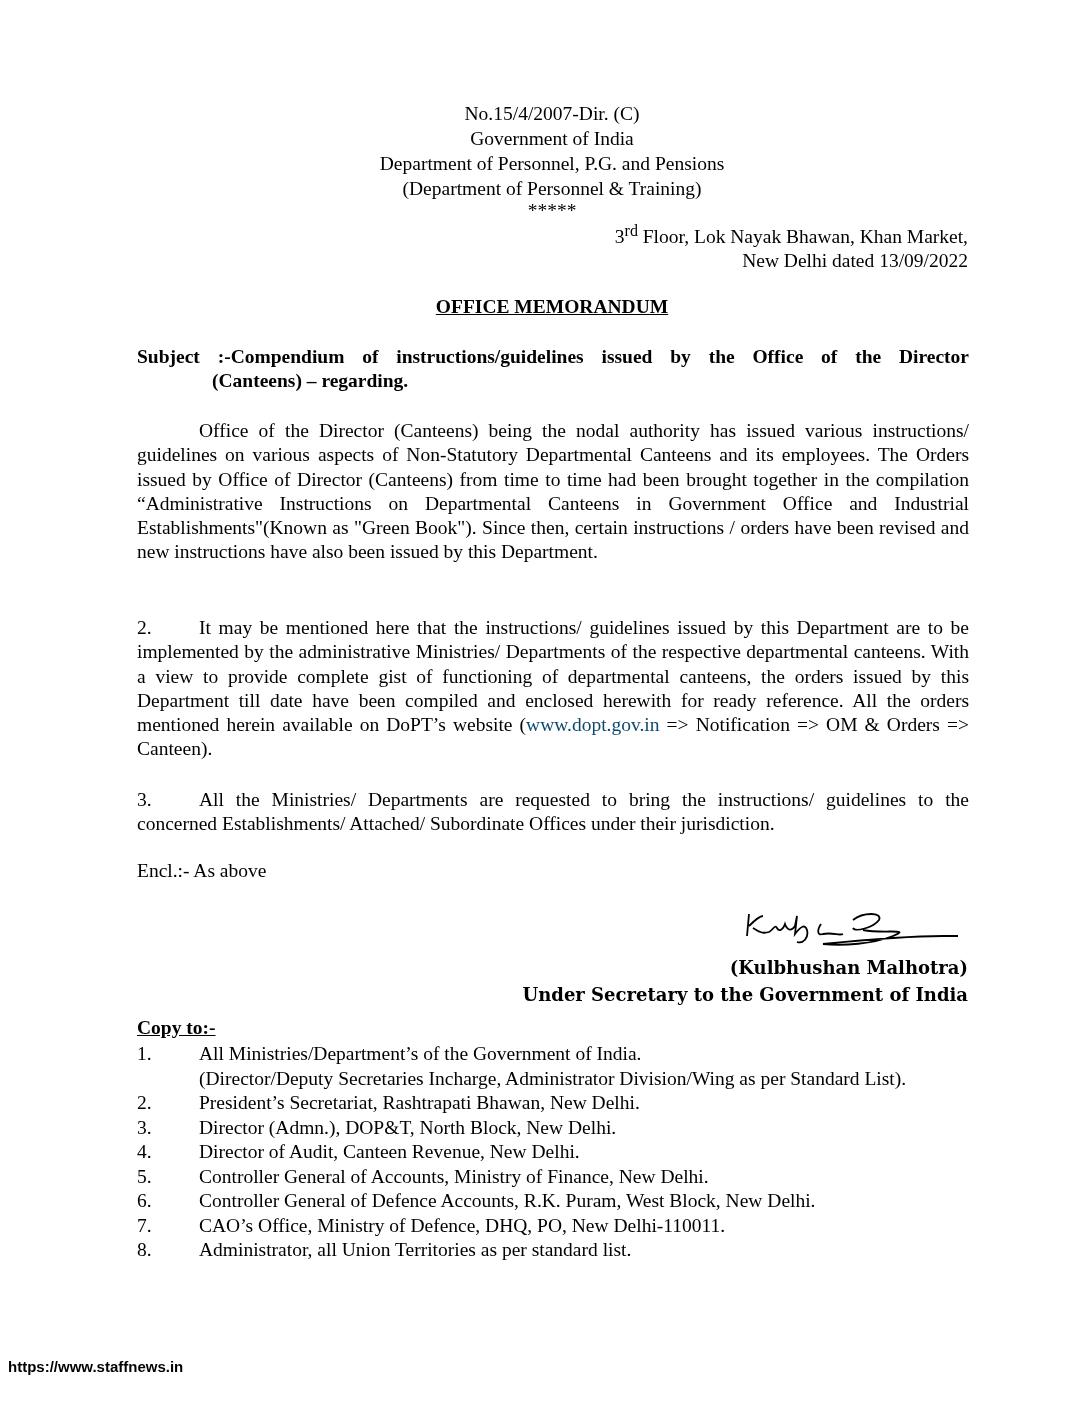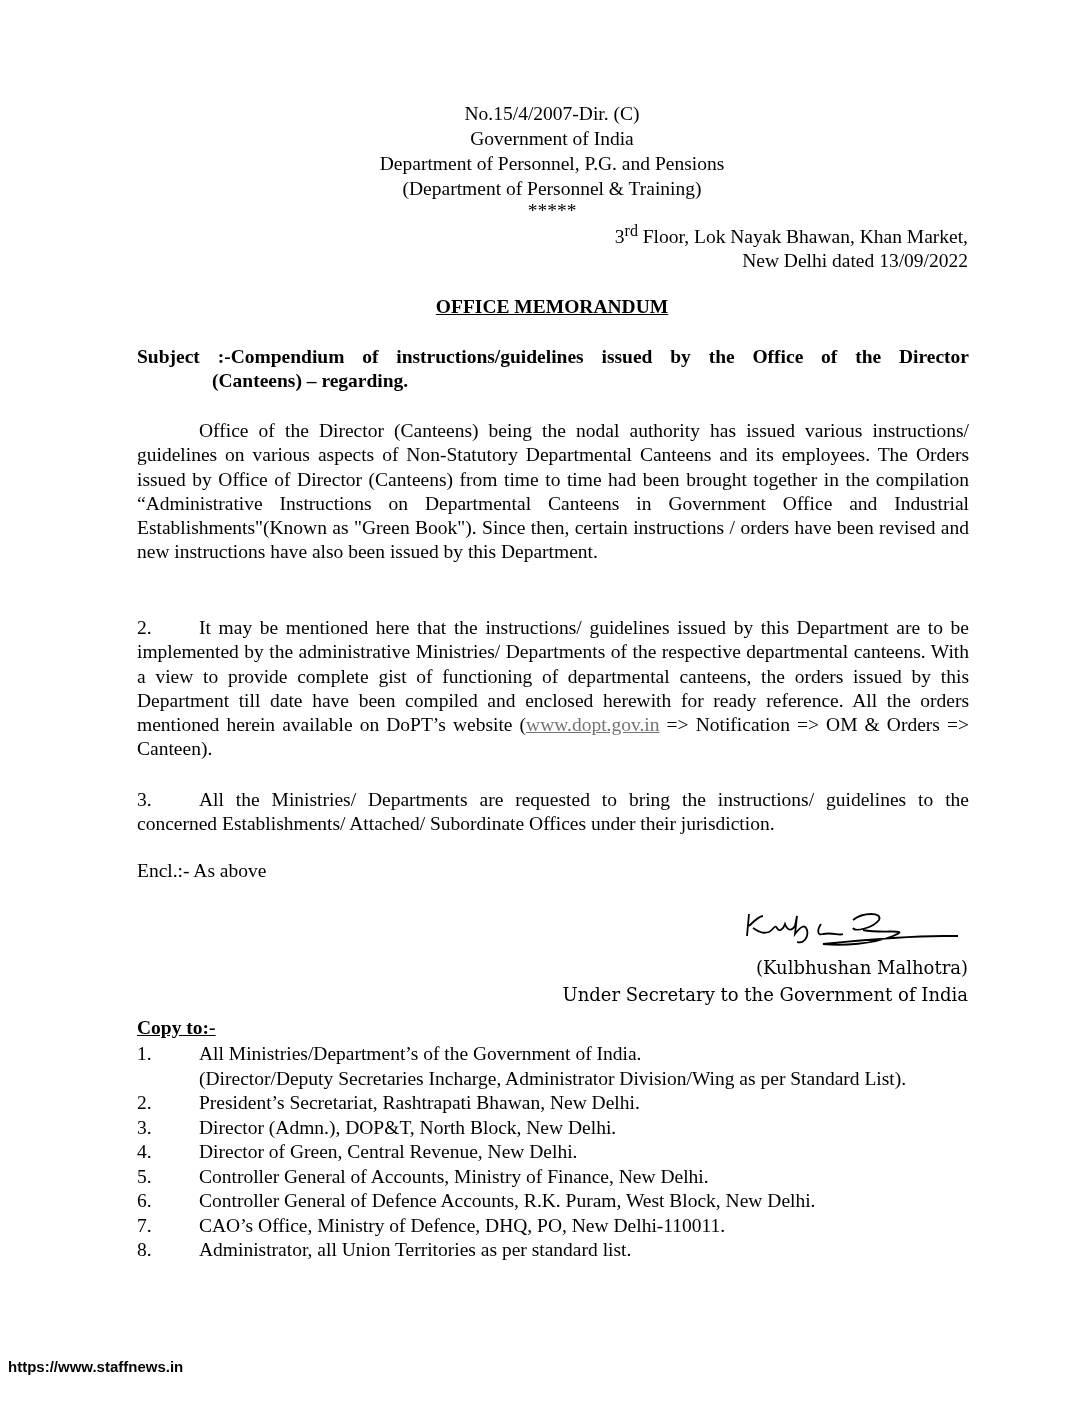--- a/index.html
+++ b/index.html
@@ -11,25 +11,25 @@
     .center-block { position: absolute; left: 0; width: 1088px; text-align: center; line-height: 25px; }
     .right-block { position: absolute; right: 128px; text-align: right; line-height: 24px; }
     .right-block sup { font-size: 16px; vertical-align: 7px; line-height: 0; }
     .om-title { position: absolute; left: 0; width: 1088px; text-align: center; top: 296px; font-weight: bold; text-decoration: underline; }
     .subject { position: absolute; left: 129px; width: 832px; top: 345px; font-weight: bold; line-height: 24px; }
     .subject .first { text-align: justify; text-align-last: justify; }
     .subject .indent { padding-left: 75px; }
     .para { position: absolute; left: 129px; width: 832px; text-align: justify; line-height: 24.3px; }
     .para .num { display: inline-block; width: 62px; }
     .para .ti { display: inline-block; width: 62px; }
-    .link { color: #737373; text-decoration: underline; }
+    .link { color: #0c4a6e; }
     .encl { position: absolute; left: 129px; top: 860px; }
     .sig-img { position: absolute; left: 735px; top: 906px; width: 225px; height: 50px; }
-    .sig-name { position: absolute; right: 128px; top: 957px; font-weight: normal; font-family: "DejaVu Serif", serif; font-size: 18px; }
-    .sig-desig { position: absolute; right: 128px; top: 984px; font-weight: normal; font-family: "DejaVu Serif", serif; font-size: 18px; }
+    .sig-name { position: absolute; right: 128px; top: 957px; font-weight: bold; font-family: "DejaVu Serif", serif; font-size: 18px; }
+    .sig-desig { position: absolute; right: 128px; top: 984px; font-weight: bold; font-family: "DejaVu Serif", serif; font-size: 18px; }
     .copy-title { position: absolute; left: 129px; top: 1017px; font-weight: bold; text-decoration: underline; }
     .copy-list { position: absolute; left: 129px; width: 832px; top: 1042px; line-height: 24.5px; }
     .copy-item { display: flex; }
     .copy-item .n { width: 62px; flex: none; }
     .copy-item .t { flex: 1; text-align: justify; }
     .footer { position: absolute; left: 0; width: 1088px; text-align: left; top: 1358px; font-family: "Liberation Sans", sans-serif; font-weight: bold; font-size: 15px; }
   </style>
 </head>
 <body>
 
@@ -90,21 +90,21 @@
     <div class="copy-item">
       <span class="n">2.</span>
       <span class="t">President’s Secretariat, Rashtrapati Bhawan, New Delhi.</span>
     </div>
     <div class="copy-item">
       <span class="n">3.</span>
       <span class="t">Director (Admn.), DOP&amp;T, North Block, New Delhi.</span>
     </div>
     <div class="copy-item">
       <span class="n">4.</span>
-      <span class="t">Director of Green, Central Revenue, New Delhi.</span>
+      <span class="t">Director of Audit, Canteen Revenue, New Delhi.</span>
     </div>
     <div class="copy-item">
       <span class="n">5.</span>
       <span class="t">Controller General of Accounts, Ministry of Finance, New Delhi.</span>
     </div>
     <div class="copy-item">
       <span class="n">6.</span>
       <span class="t">Controller General of Defence Accounts, R.K. Puram, West Block, New Delhi.</span>
     </div>
     <div class="copy-item">

